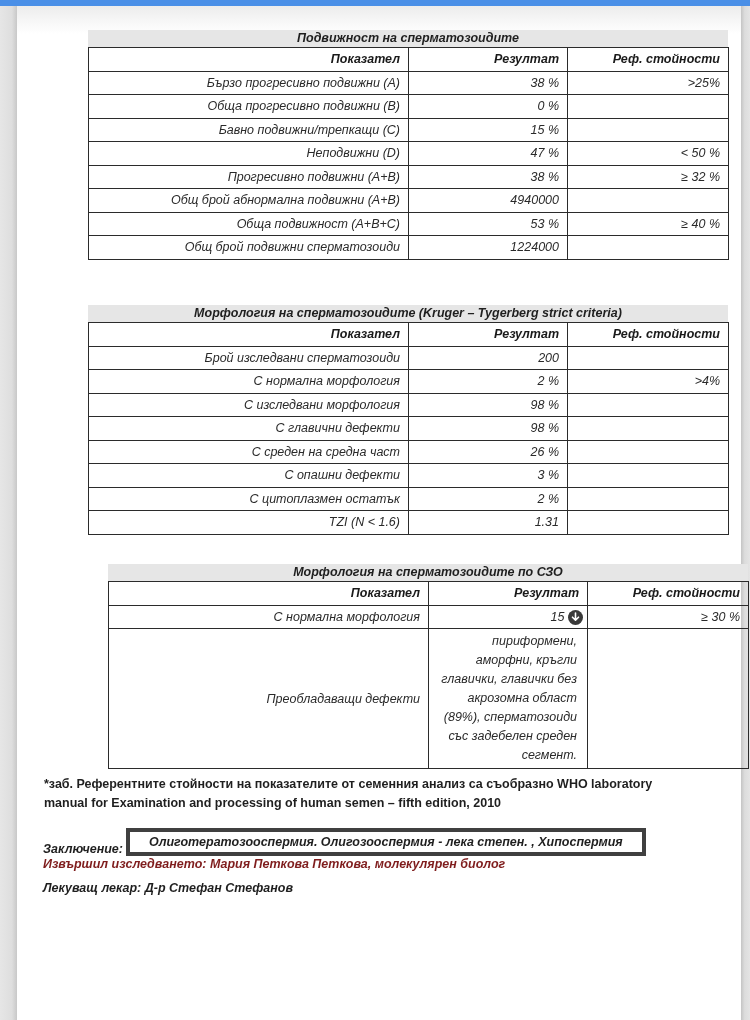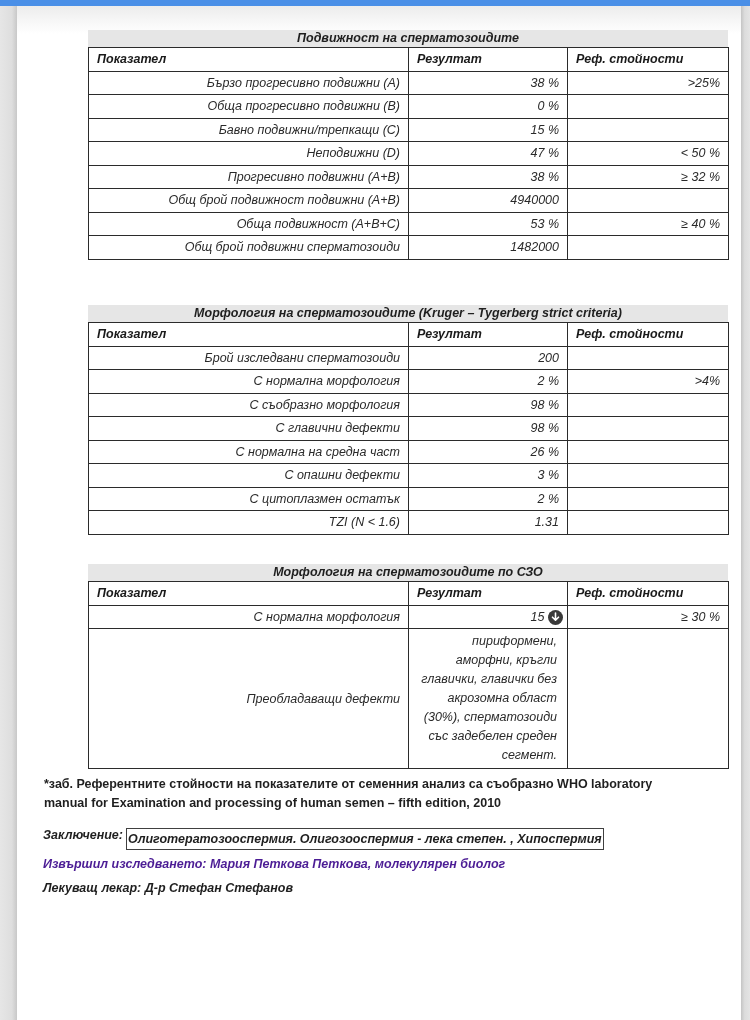--- a/index.html
+++ b/index.html
@@ -43,21 +43,21 @@
     width: 640px; border-collapse: collapse; table-layout: fixed;
   }
   table.grid td, table.grid th {
     border: 1px solid #2b2b2b;
     font-size: 12.5px; font-style: italic;
     color: #2a2a2a;
     height: 23.5px; padding: 0 8px;
     box-sizing: border-box;
   }
   table.grid th {
-    font-weight: bold; text-align: left; color: #1a1a1a;
+    font-weight: bold; text-align: right; color: #1a1a1a;
   }
   table.grid td.c { text-align: right; }
   table.grid td.l { text-align: right; }
   table.grid td.res-with-icon { position: relative; }
   .down-icon {
     position: absolute; right: 4px; top: 4px;
     width: 15px; height: 15px; border-radius: 50%;
     background: #3a3a3a; color: #fff;
     display: flex; align-items: center; justify-content: center;
   }
@@ -67,28 +67,28 @@
     font-size: 12.5px;
   }
   .note {
     position: absolute; left: 44px; top: 775px; width: 640px;
     font-size: 12.5px; font-weight: bold; color: #1f1f1f;
     line-height: 19px;
   }
   .conclusion {
     position: absolute; left: 43px; top: 828px;
     font-size: 12.5px; font-weight: bold; font-style: italic; color: #1f1f1f;
-    display: flex; align-items: flex-start;
+    display: flex; align-items: flex-end;
   }
   .conclusion-box {
-    margin-left: 3px; border: 1px solid #404040; padding: 3px 1px;
+    margin-left: 3px; border: 4px solid #404040; padding: 3px 19px;
   }
   .performer {
     position: absolute; left: 43px; top: 857px;
-    font-size: 12.5px; font-weight: bold; font-style: italic; color: #4c1d95;
+    font-size: 12.5px; font-weight: bold; font-style: italic; color: #7f1d1d;
   }
   .doctor {
     position: absolute; left: 43px; top: 881px;
     font-size: 12.5px; font-weight: bold; font-style: italic; color: #1f1f1f;
   }
 </style>
 </head>
 <body>
 
 <div class="topbar"></div>
@@ -132,32 +132,32 @@
       <td class="l">Неподвижни (D)</td>
       <td class="c">47 %</td>
       <td class="c">&lt; 50 %</td>
     </tr>
     <tr>
       <td class="l">Прогресивно подвижни (A+B)</td>
       <td class="c">38 %</td>
       <td class="c">≥ 32 %</td>
     </tr>
     <tr>
-      <td class="l">Общ брой подвижност подвижни (A+B)</td>
+      <td class="l">Общ брой абнормална подвижни (A+B)</td>
       <td class="c">4940000</td>
       <td class="c"></td>
     </tr>
     <tr>
       <td class="l">Обща подвижност (A+B+C)</td>
       <td class="c">53 %</td>
       <td class="c">≥ 40 %</td>
     </tr>
     <tr>
       <td class="l">Общ брой подвижни сперматозоиди</td>
-      <td class="c">1482000</td>
+      <td class="c">1224000</td>
       <td class="c"></td>
     </tr>
   </tbody>
     </table>
 </div>
 
 <div class="section" style="top:297px;margin-top:8px;">
   <div class="section-title">Морфология на сперматозоидите (Kruger – Tygerberg strict criteria)</div>
   <table class="grid">
     <colgroup>
@@ -175,31 +175,31 @@
       <td class="l">Брой изследвани сперматозоиди</td>
       <td class="c">200</td>
       <td class="c"></td>
     </tr>
     <tr>
       <td class="l">С нормална морфология</td>
       <td class="c">2 %</td>
       <td class="c">&gt;4%</td>
     </tr>
     <tr>
-      <td class="l">С съобразно морфология</td>
+      <td class="l">С изследвани морфология</td>
       <td class="c">98 %</td>
       <td class="c"></td>
     </tr>
     <tr>
       <td class="l">С главични дефекти</td>
       <td class="c">98 %</td>
       <td class="c"></td>
     </tr>
     <tr>
-      <td class="l">С нормална на средна част</td>
+      <td class="l">С среден на средна част</td>
       <td class="c">26 %</td>
       <td class="c"></td>
     </tr>
     <tr>
       <td class="l">С опашни дефекти</td>
       <td class="c">3 %</td>
       <td class="c"></td>
     </tr>
     <tr>
       <td class="l">С цитоплазмен остатък</td>
@@ -208,21 +208,21 @@
     </tr>
     <tr>
       <td class="l">TZI (N &lt; 1.6)</td>
       <td class="c">1.31</td>
       <td class="c"></td>
     </tr>
   </tbody>
     </table>
 </div>
 
-<div class="section" style="top:564px;">
+<div class="section" style="top:564px;margin-left:20px;">
   <div class="section-title">Морфология на сперматозоидите по СЗО</div>
   <table class="grid">
     <colgroup>
         <col style="width:320px">
         <col style="width:159px">
         <col style="width:161px">
       </colgroup>
     <tbody>
         <tr>
       <th>Показател</th>
@@ -236,21 +236,21 @@
         <span class="down-icon">
           <svg width="9" height="10" viewBox="0 0 9 10">
                 <path d="M4.5 1 V8 M1.5 5.2 L4.5 8.2 L7.5 5.2" stroke="#fff" stroke-width="1.6" fill="none" stroke-linecap="round" stroke-linejoin="round"></path>
               </svg>
         </span>
       </td>
       <td class="c">≥ 30 %</td>
     </tr>
     <tr>
       <td class="l" style="height:136px;">Преобладаващи дефекти</td>
-      <td class="c multiline">пириформени, аморфни, кръгли главички, главички без акрозомна област (30%), сперматозоиди със задебелен среден сегмент.</td>
+      <td class="c multiline">пириформени, аморфни, кръгли главички, главички без акрозомна област (89%), сперматозоиди със задебелен среден сегмент.</td>
       <td class="c"></td>
     </tr>
   </tbody>
     </table>
 </div>
 
 <div class="note">*заб. Референтните стойности на показателите от семенния анализ са съобразно WHO laboratory manual for Examination and processing of human semen – fifth edition, 2010</div>
 
 <div class="conclusion">
   <span>Заключение:</span>

